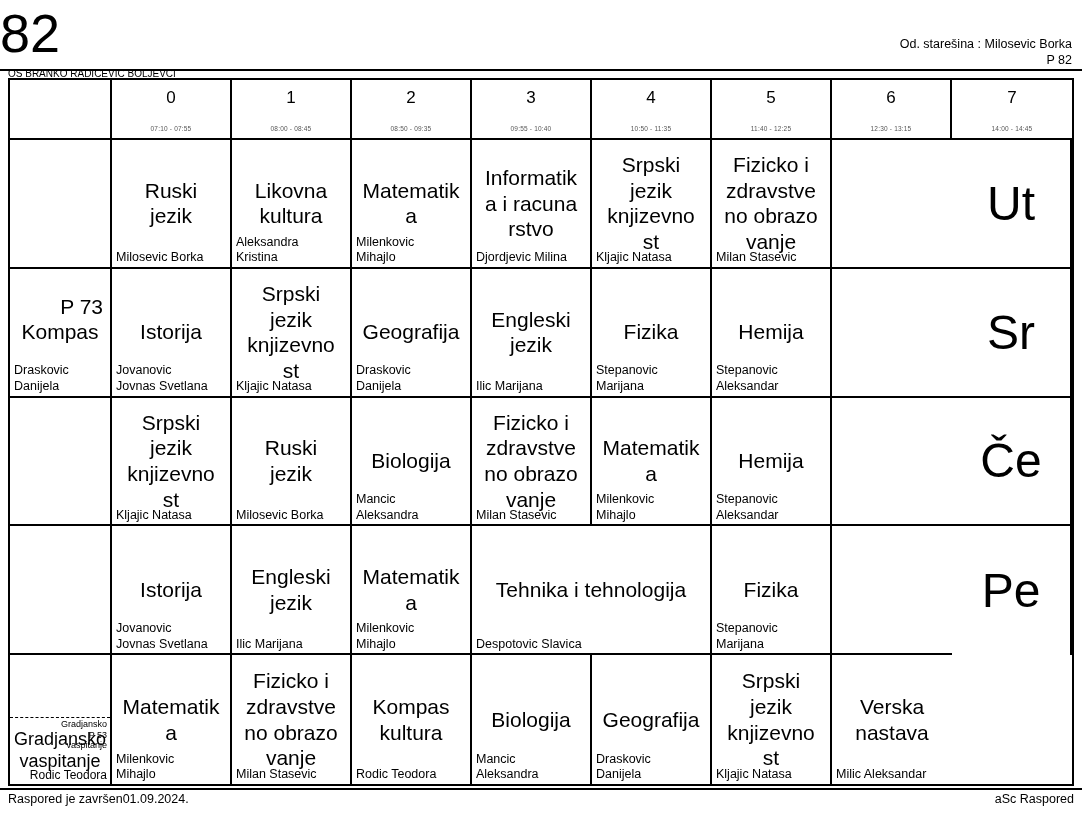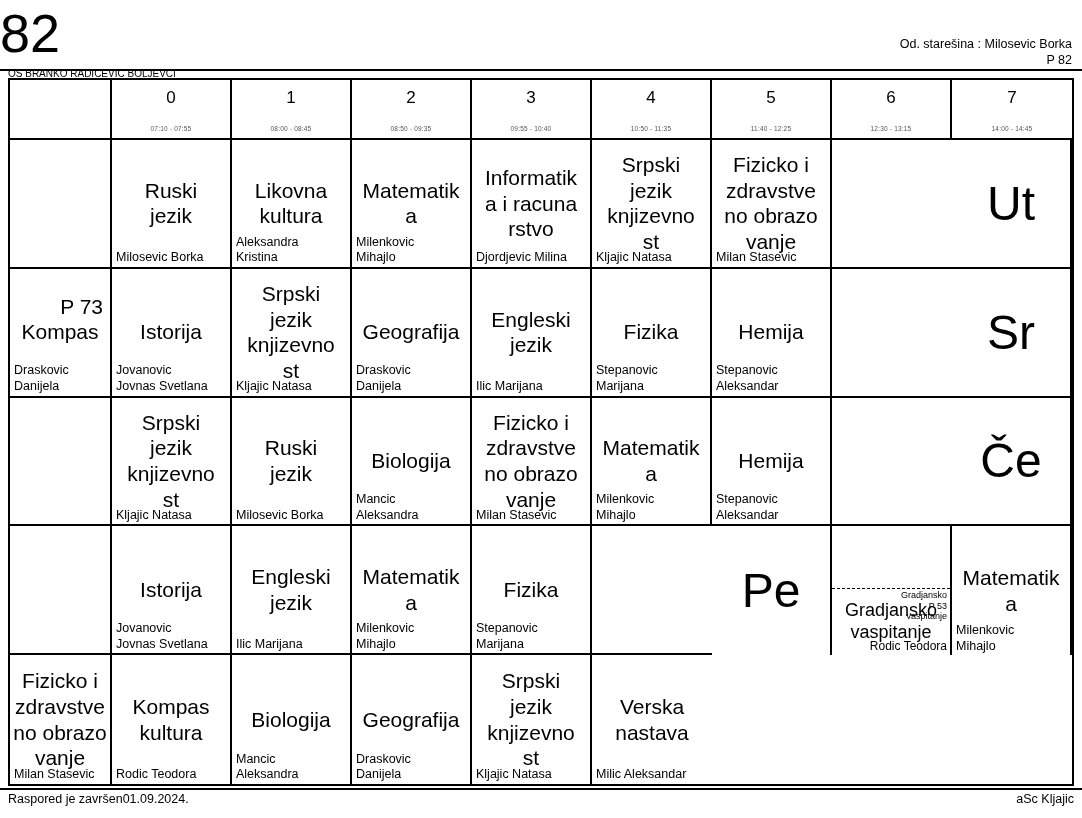--- a/index.html
+++ b/index.html
@@ -217,20 +217,24 @@
       <div class="cell lesson">
         <div class="subject">Engleski
 jezik</div>
         <div class="teacher">Ilic Marijana</div>
       </div>
       <div class="cell lesson">
         <div class="subject">Matematik
 a</div>
         <div class="teacher">Milenkovic
 Mihajlo</div>
+      </div>
+      <div class="cell lesson" style="grid-column: span 2;">
+        <div class="subject">Tehnika i tehnologija</div>
+        <div class="teacher">Despotovic Slavica</div>
       </div>
       <div class="cell lesson">
         <div class="subject">Fizika</div>
         <div class="teacher">Stepanovic
 Marijana</div>
       </div>
       <div class="cell lesson last-col"></div>
       <div class="cell daycell last-row">Pe</div>
       <div class="cell lesson last-row split">
         <div class="dash"></div>
@@ -278,14 +282,14 @@
       </div>
       <div class="cell lesson last-col last-row">
         <div class="subject">Verska
 nastava</div>
         <div class="teacher">Milic Aleksandar</div>
       </div>
     </div>
 
   <div class="footrule"></div>
   <div class="footleft">Raspored je završen01.09.2024.</div>
-  <div class="footright">aSc Kljajic</div>
+  <div class="footright">aSc Raspored</div>
 </div>
 
 </body></html>

